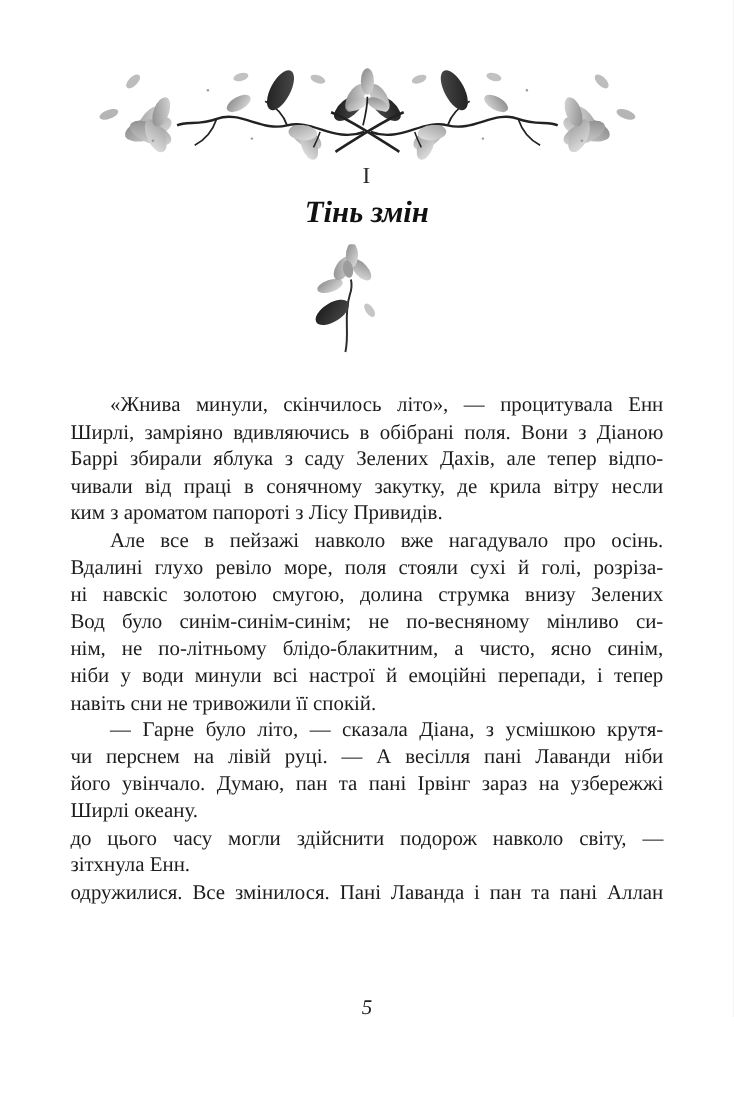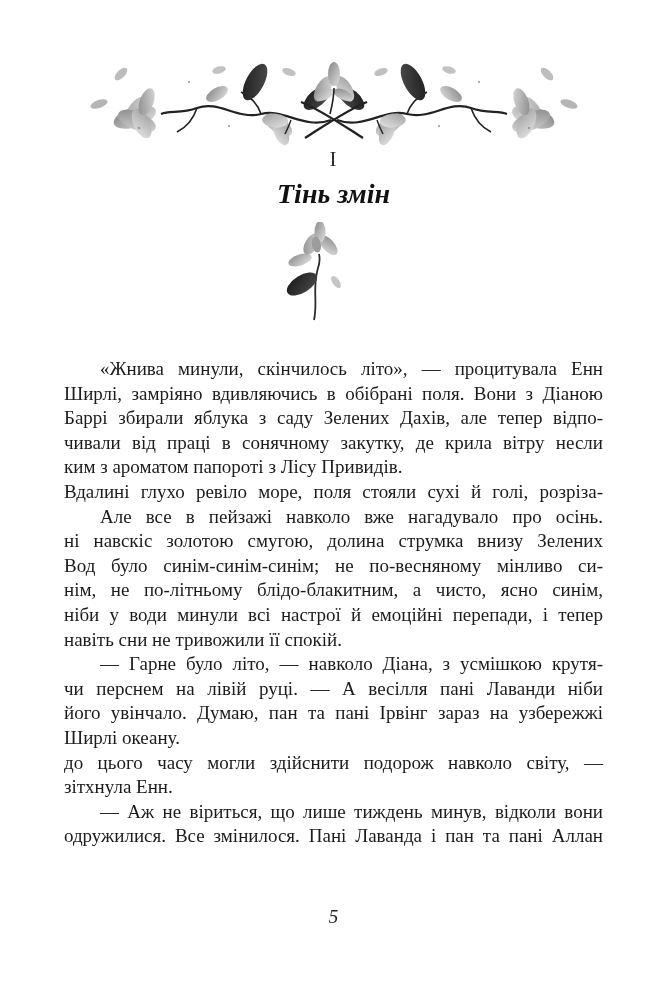--- a/index.html
+++ b/index.html
@@ -184,35 +184,34 @@
     </svg>
   </div>
 
   <div class="body-text">
     <div class="line first">«Жнива минули, скінчилось літо», — процитувала Енн</div>
     <div class="line">Ширлі, замріяно вдивляючись в обібрані поля. Вони з Діаною</div>
     <div class="line">Баррі збирали яблука з саду Зелених Дахів, але тепер відпо-</div>
     <div class="line">чивали від праці в сонячному закутку, де крила вітру несли</div>
     <div class="line last">ким з ароматом папороті з Лісу Привидів.</div>
 
+    <div class="line first">Але все в пейзажі навколо вже нагадувало про осінь.</div>
     <div class="line">Вдалині глухо ревіло море, поля стояли сухі й голі, розріза-</div>
-    <div class="line first">Але все в пейзажі навколо вже нагадувало про осінь.</div>
     <div class="line">ні навскіс золотою смугою, долина струмка внизу Зелених</div>
     <div class="line">Вод було синім-синім-синім; не по-весняному мінливо си-</div>
     <div class="line">нім, не по-літньому блідо-блакитним, а чисто, ясно синім,</div>
     <div class="line">ніби у води минули всі настрої й емоційні перепади, і тепер</div>
     <div class="line last">навіть сни не тривожили її спокій.</div>
 
-    <div class="line first">— Гарне було літо, — навколо Діана, з усмішкою крутя-</div>
+    <div class="line first">— Гарне було літо, — сказала Діана, з усмішкою крутя-</div>
     <div class="line">чи перснем на лівій руці. — А весілля пані Лаванди ніби</div>
     <div class="line">його увінчало. Думаю, пан та пані Ірвінг зараз на узбережжі</div>
     <div class="line last">Ширлі океану.</div>
 
     <div class="line">до цього часу могли здійснити подорож навколо світу, —</div>
     <div class="line last">зітхнула Енн.</div>
 
-    <div class="line first">— Аж не віриться, що лише тиждень минув, відколи вони</div>
     <div class="line">одружилися. Все змінилося. Пані Лаванда і пан та пані Аллан</div>
   </div>
 
   <div class="page-number">5</div>
 
 </div>
 
 </body></html>

